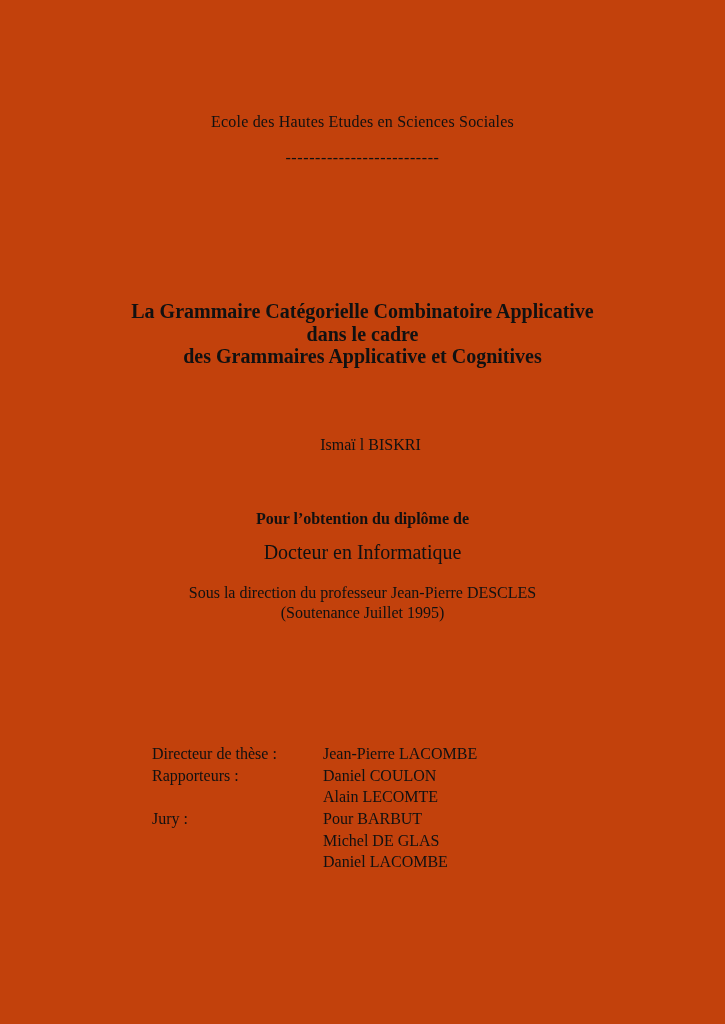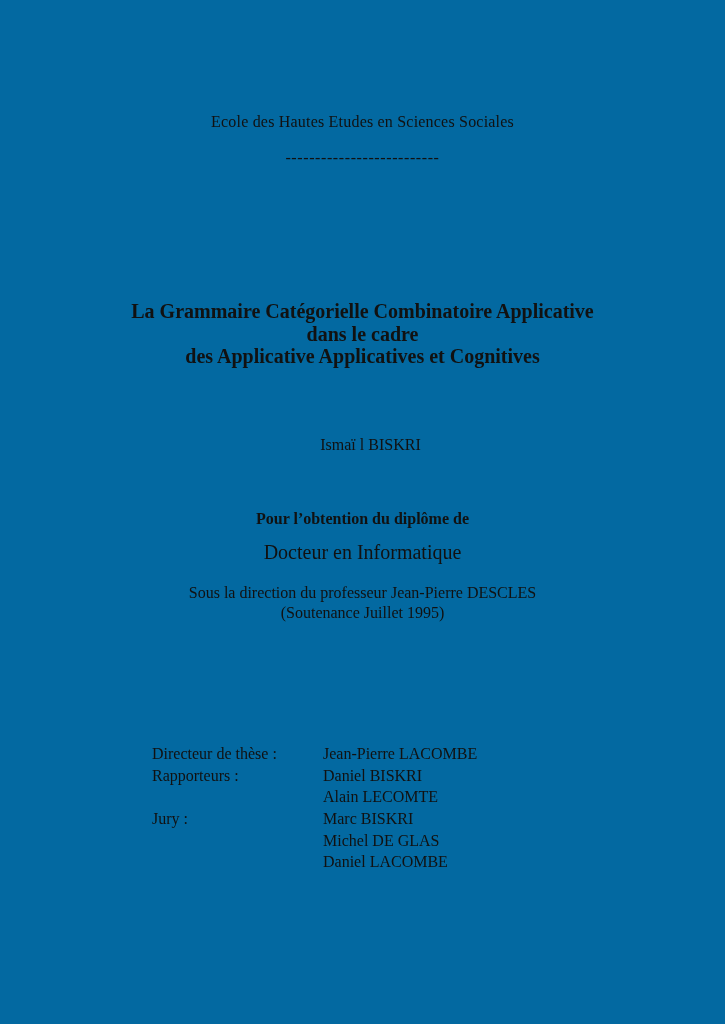--- a/index.html
+++ b/index.html
@@ -4,21 +4,21 @@
 <style>
   html, body {
     margin: 0;
     padding: 0;
     background: #ffffff;
   }
   .page {
     position: relative;
     width: 725px;
     height: 1024px;
-    background: #0369a1;
+    background: #c2410c;
     color: #111111;
     font-family: "Liberation Serif", "DejaVu Serif", serif;
     overflow: hidden;
   }
   .centered {
     position: absolute;
     left: 0;
     width: 100%;
     text-align: center;
   }
@@ -83,50 +83,50 @@
 
 <div class="page">
 
   <div class="centered institution">Ecole des Hautes Etudes en Sciences Sociales</div>
 
   <div class="centered separator">--------------------------</div>
 
   <div class="centered thesis-title">
     <div>La Grammaire Catégorielle Combinatoire Applicative</div>
     <div>dans le cadre</div>
-    <div>des Applicative Applicatives et Cognitives</div>
+    <div>des Grammaires Applicative et Cognitives</div>
   </div>
 
   <div class="centered author">Ismaï l BISKRI</div>
 
   <div class="centered purpose">Pour l’obtention du diplôme de</div>
 
   <div class="centered degree">Docteur en Informatique</div>
 
   <div class="centered supervision">
     <div>Sous la direction du professeur Jean-Pierre DESCLES</div>
     <div>(Soutenance Juillet 1995)</div>
   </div>
 
   <div class="committee">
     <div class="committee-row">
       <span class="committee-role">Directeur de thèse :</span>
       <span class="committee-member">Jean-Pierre LACOMBE</span>
     </div>
     <div class="committee-row">
       <span class="committee-role">Rapporteurs :</span>
-      <span class="committee-member">Daniel BISKRI</span>
+      <span class="committee-member">Daniel COULON</span>
     </div>
     <div class="committee-row">
       <span class="committee-role"></span>
       <span class="committee-member">Alain LECOMTE</span>
     </div>
     <div class="committee-row">
       <span class="committee-role">Jury :</span>
-      <span class="committee-member">Marc BISKRI</span>
+      <span class="committee-member">Pour BARBUT</span>
     </div>
     <div class="committee-row">
       <span class="committee-role"></span>
       <span class="committee-member">Michel DE GLAS</span>
     </div>
     <div class="committee-row">
       <span class="committee-role"></span>
       <span class="committee-member">Daniel LACOMBE</span>
     </div>
   </div>

